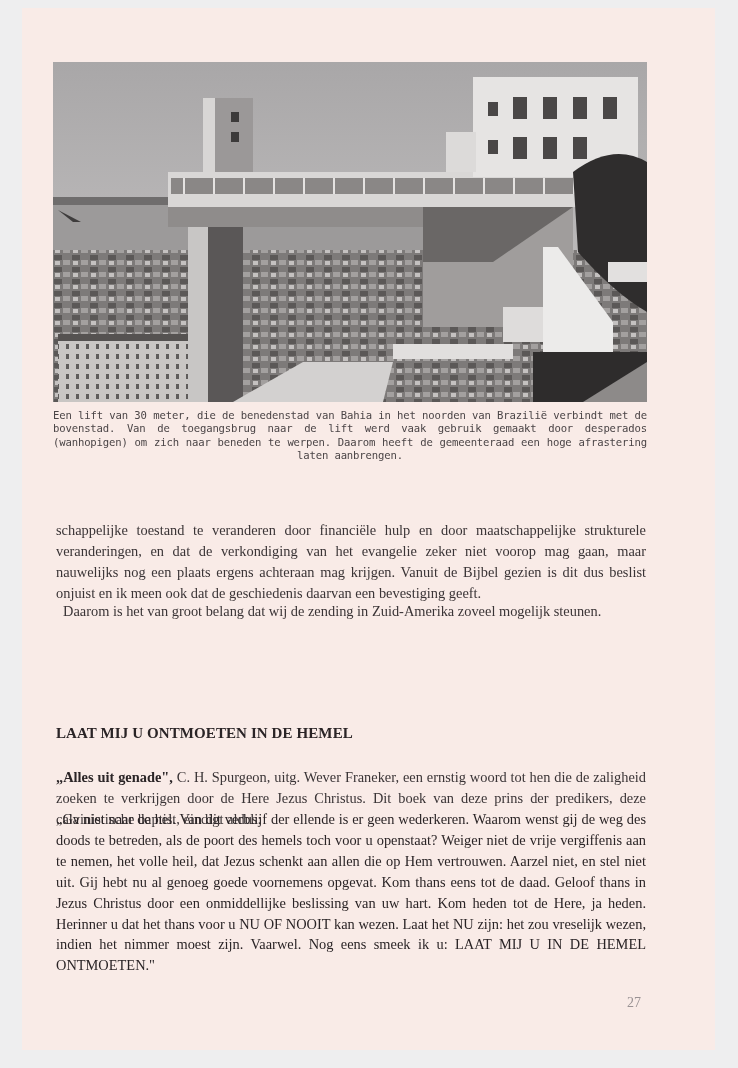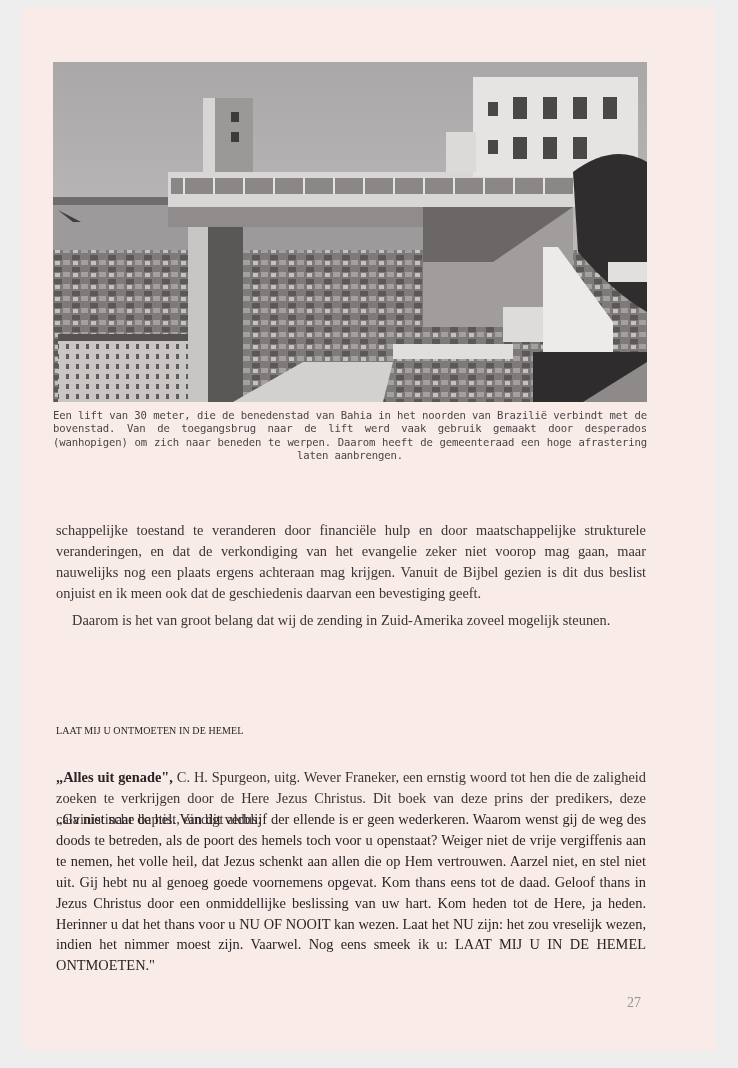--- a/index.html
+++ b/index.html
@@ -24,21 +24,21 @@
   }
   .body-text {
     position: absolute; left: 34px; width: 590px;
     font-family: "Liberation Serif", serif; font-size: 14.4px; line-height: 20.9px;
     color: #3a3436; text-align: justify;
   }
   .p1 { top: 512px; }
   .p2 { top: 586px; }
   .heading {
     position: absolute; left: 34px; top: 717px;
-    font-family: "Liberation Serif", serif; font-size: 10px; font-weight: normal;
+    font-family: "Liberation Serif", serif; font-size: 15px; font-weight: bold;
     color: #2a2426; letter-spacing: 0.1px; text-align: center;
   }
   .p3 { top: 759px; }
   .p4 { top: 801px; }
   .bold { font-weight: bold; color: #2a2426; }
   .quote { font-weight: normal; color: #2a2426; }
   .page-number {
     position: absolute; left: 605px; top: 987px;
     font-family: "Liberation Serif", serif; font-size: 14px; color: #9a9294;
   }
@@ -132,21 +132,21 @@
       <rect x="340" y="282" width="120" height="15" fill="#e1dfde"></rect>
       <path d="M180 340 L250 300 L340 300 L330 340 Z" fill="#d3d1d0"></path>
       <rect x="480" y="290" width="114" height="50" fill="#2e2c2c"></rect>
       <path d="M530 340 L594 300 L594 340 Z" fill="#8d8a89"></path>
     </svg>
   </div>
 
   <div class="caption">Een lift van 30 meter, die de benedenstad van Bahia in het noorden van Brazilië verbindt met de bovenstad. Van de toegangsbrug naar de lift werd vaak gebruik gemaakt door desperados (wanhopigen) om zich naar beneden te werpen. Daarom heeft de gemeenteraad een hoge afrastering laten aanbrengen.</div>
 
   <p class="body-text p1" style="margin:0">schappelijke toestand te veranderen door financiële hulp en door maatschappelijke strukturele veranderingen, en dat de verkondiging van het evangelie zeker niet voorop mag gaan, maar nauwelijks nog een plaats ergens achteraan mag krijgen. Vanuit de Bijbel gezien is dit dus beslist onjuist en ik meen ook dat de geschiedenis daarvan een bevestiging geeft.</p>
-  <p class="body-text p2" style="margin:16px">Daarom is het van groot belang dat wij de zending in Zuid-Amerika zoveel mogelijk steunen.</p>
+  <p class="body-text p2" style="margin:7px">Daarom is het van groot belang dat wij de zending in Zuid-Amerika zoveel mogelijk steunen.</p>
 
   <h2 class="heading" style="margin:0">LAAT MIJ U ONTMOETEN IN DE HEMEL</h2>
 
   <p class="body-text p3" style="margin:0"><span class="bold">„Alles uit genade",</span><span> C. H. Spurgeon, uitg. Wever Franeker, een ernstig woord tot hen die de zaligheid zoeken te verkrijgen door de Here Jezus Christus. Dit boek van deze prins der predikers, deze calvinistische baptist, eindigt aldus:</span></p>
 
   <p class="body-text p4 quote" style="margin:0">„Ga niet naar de hel. Van dit verblijf der ellende is er geen wederkeren. Waarom wenst gij de weg des doods te betreden, als de poort des hemels toch voor u openstaat? Weiger niet de vrije vergiffenis aan te nemen, het volle heil, dat Jezus schenkt aan allen die op Hem vertrouwen. Aarzel niet, en stel niet uit. Gij hebt nu al genoeg goede voornemens opgevat. Kom thans eens tot de daad. Geloof thans in Jezus Christus door een onmiddellijke beslissing van uw hart. Kom heden tot de Here, ja heden. Herinner u dat het thans voor u NU OF NOOIT kan wezen. Laat het NU zijn: het zou vreselijk wezen, indien het nimmer moest zijn. Vaarwel. Nog eens smeek ik u: LAAT MIJ U IN DE HEMEL ONTMOETEN."</p>
 
   <div class="page-number">27</div>
 </div>
 

